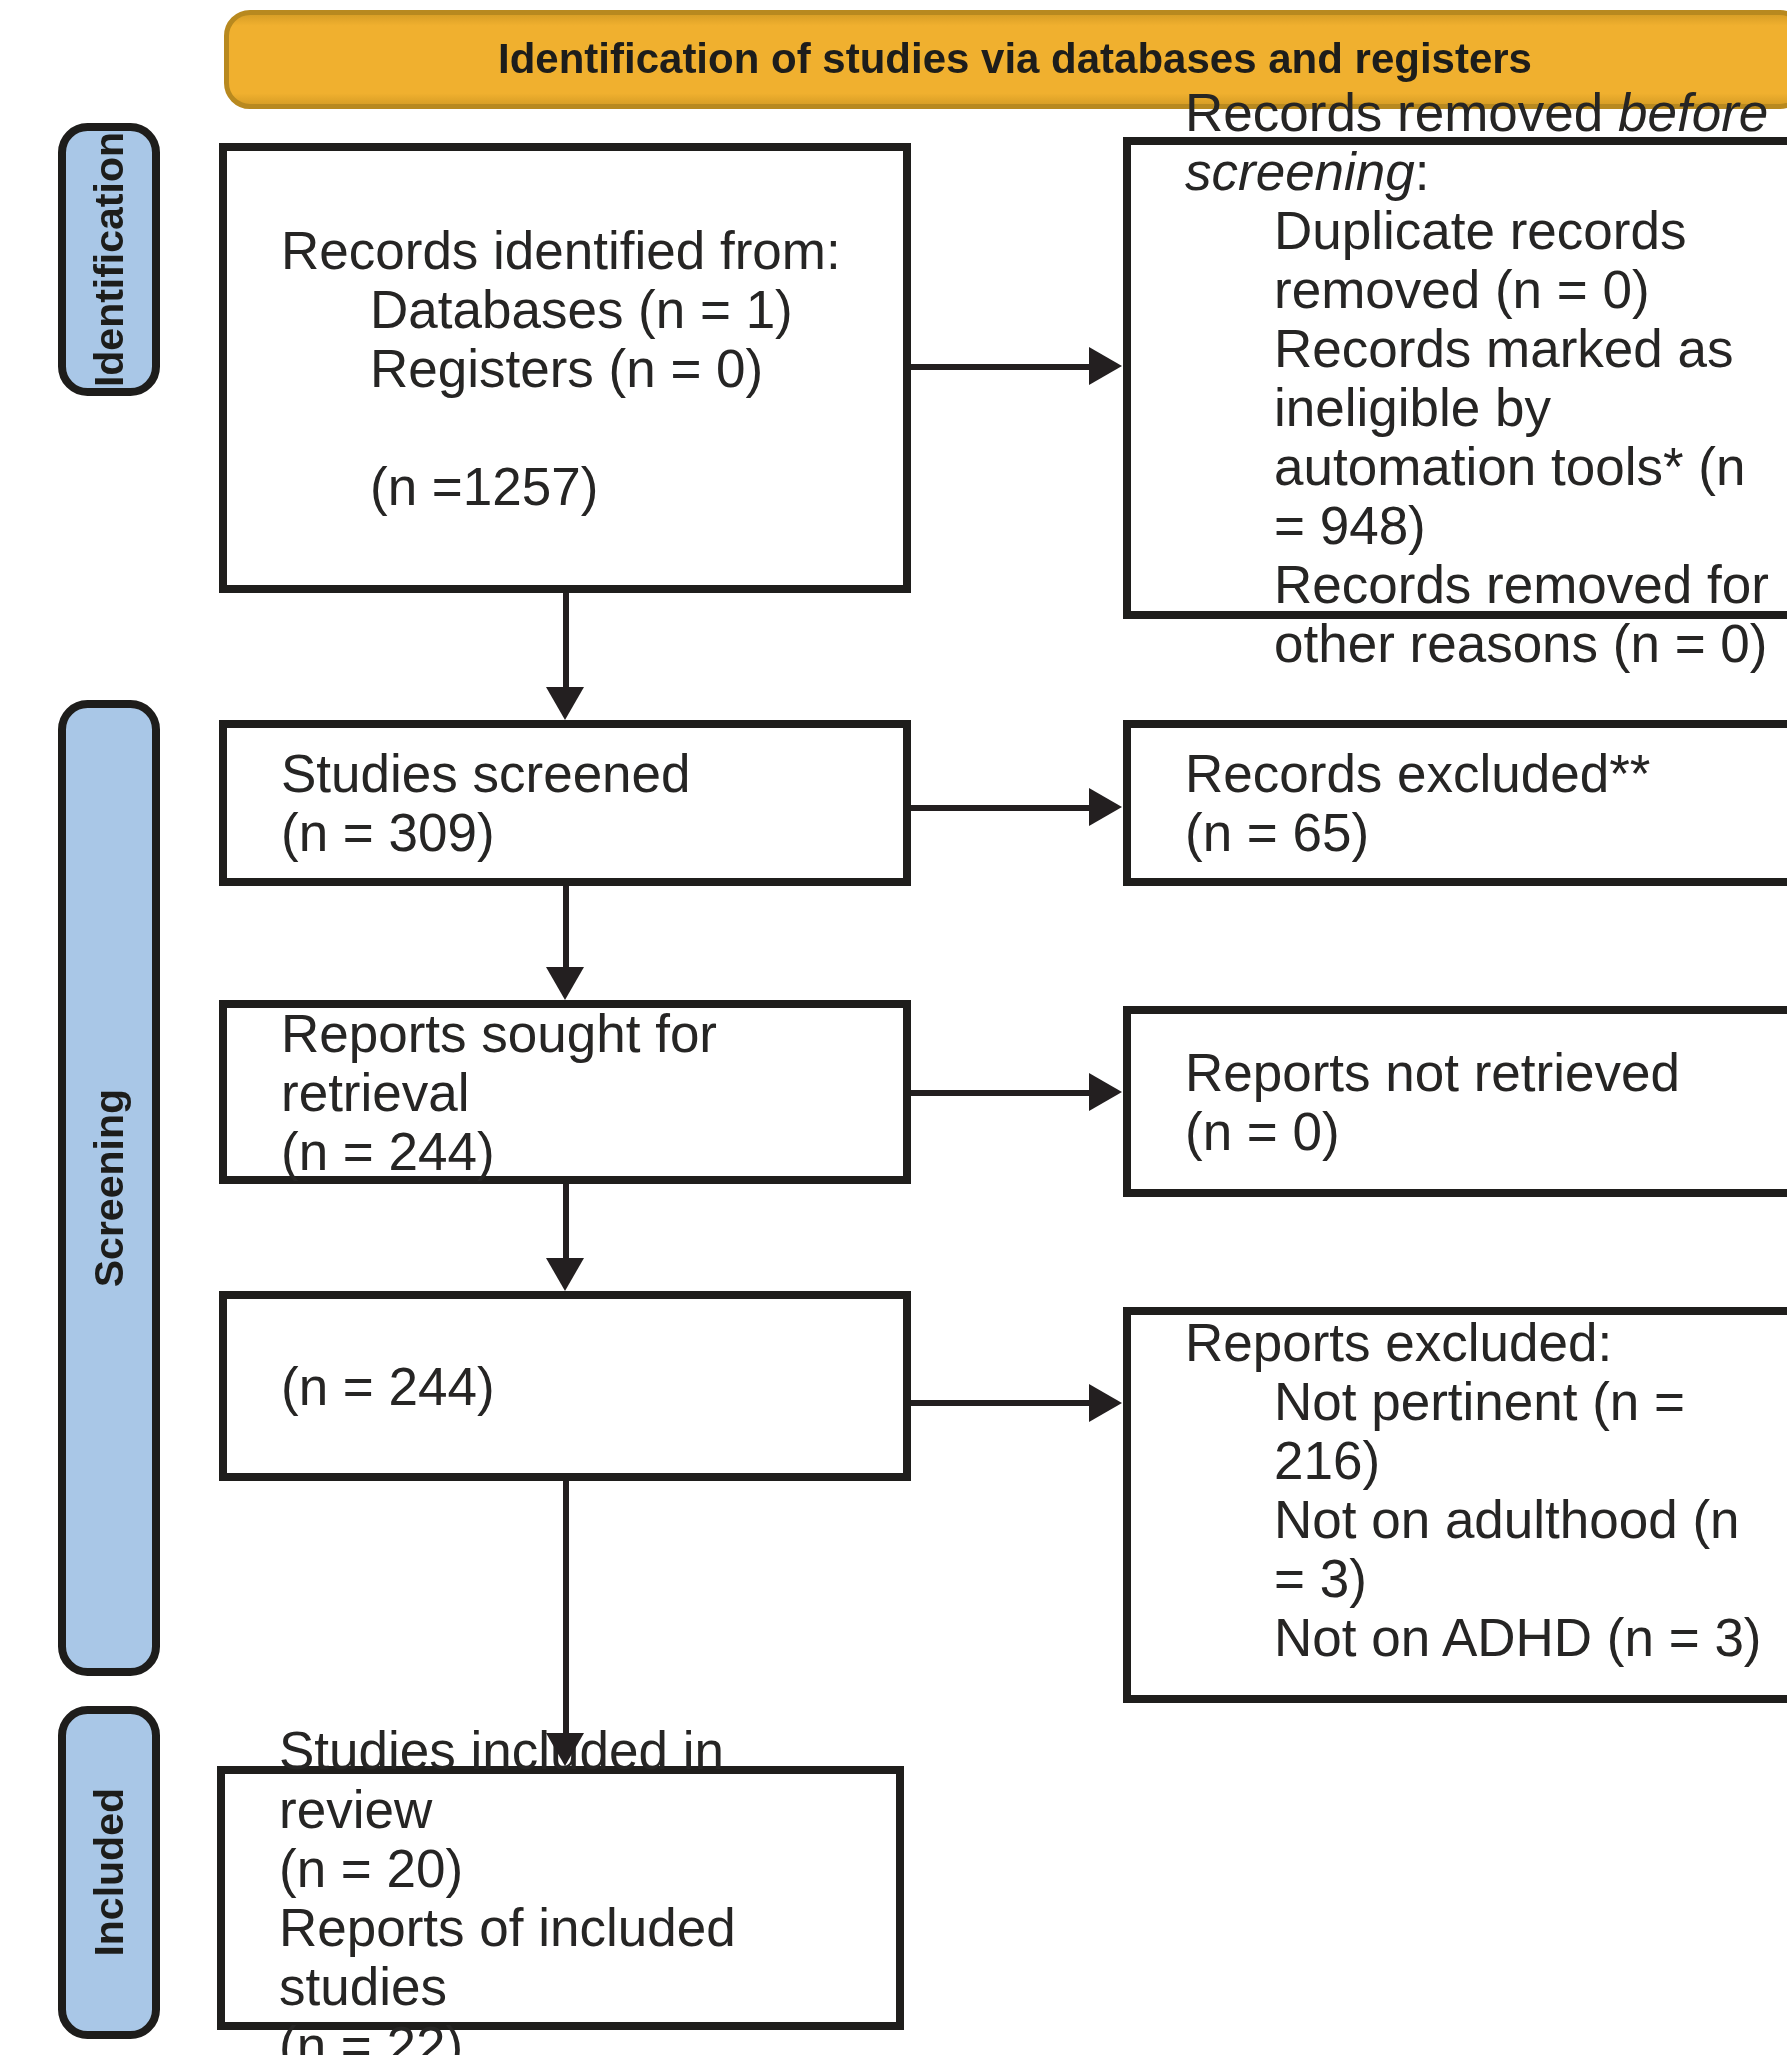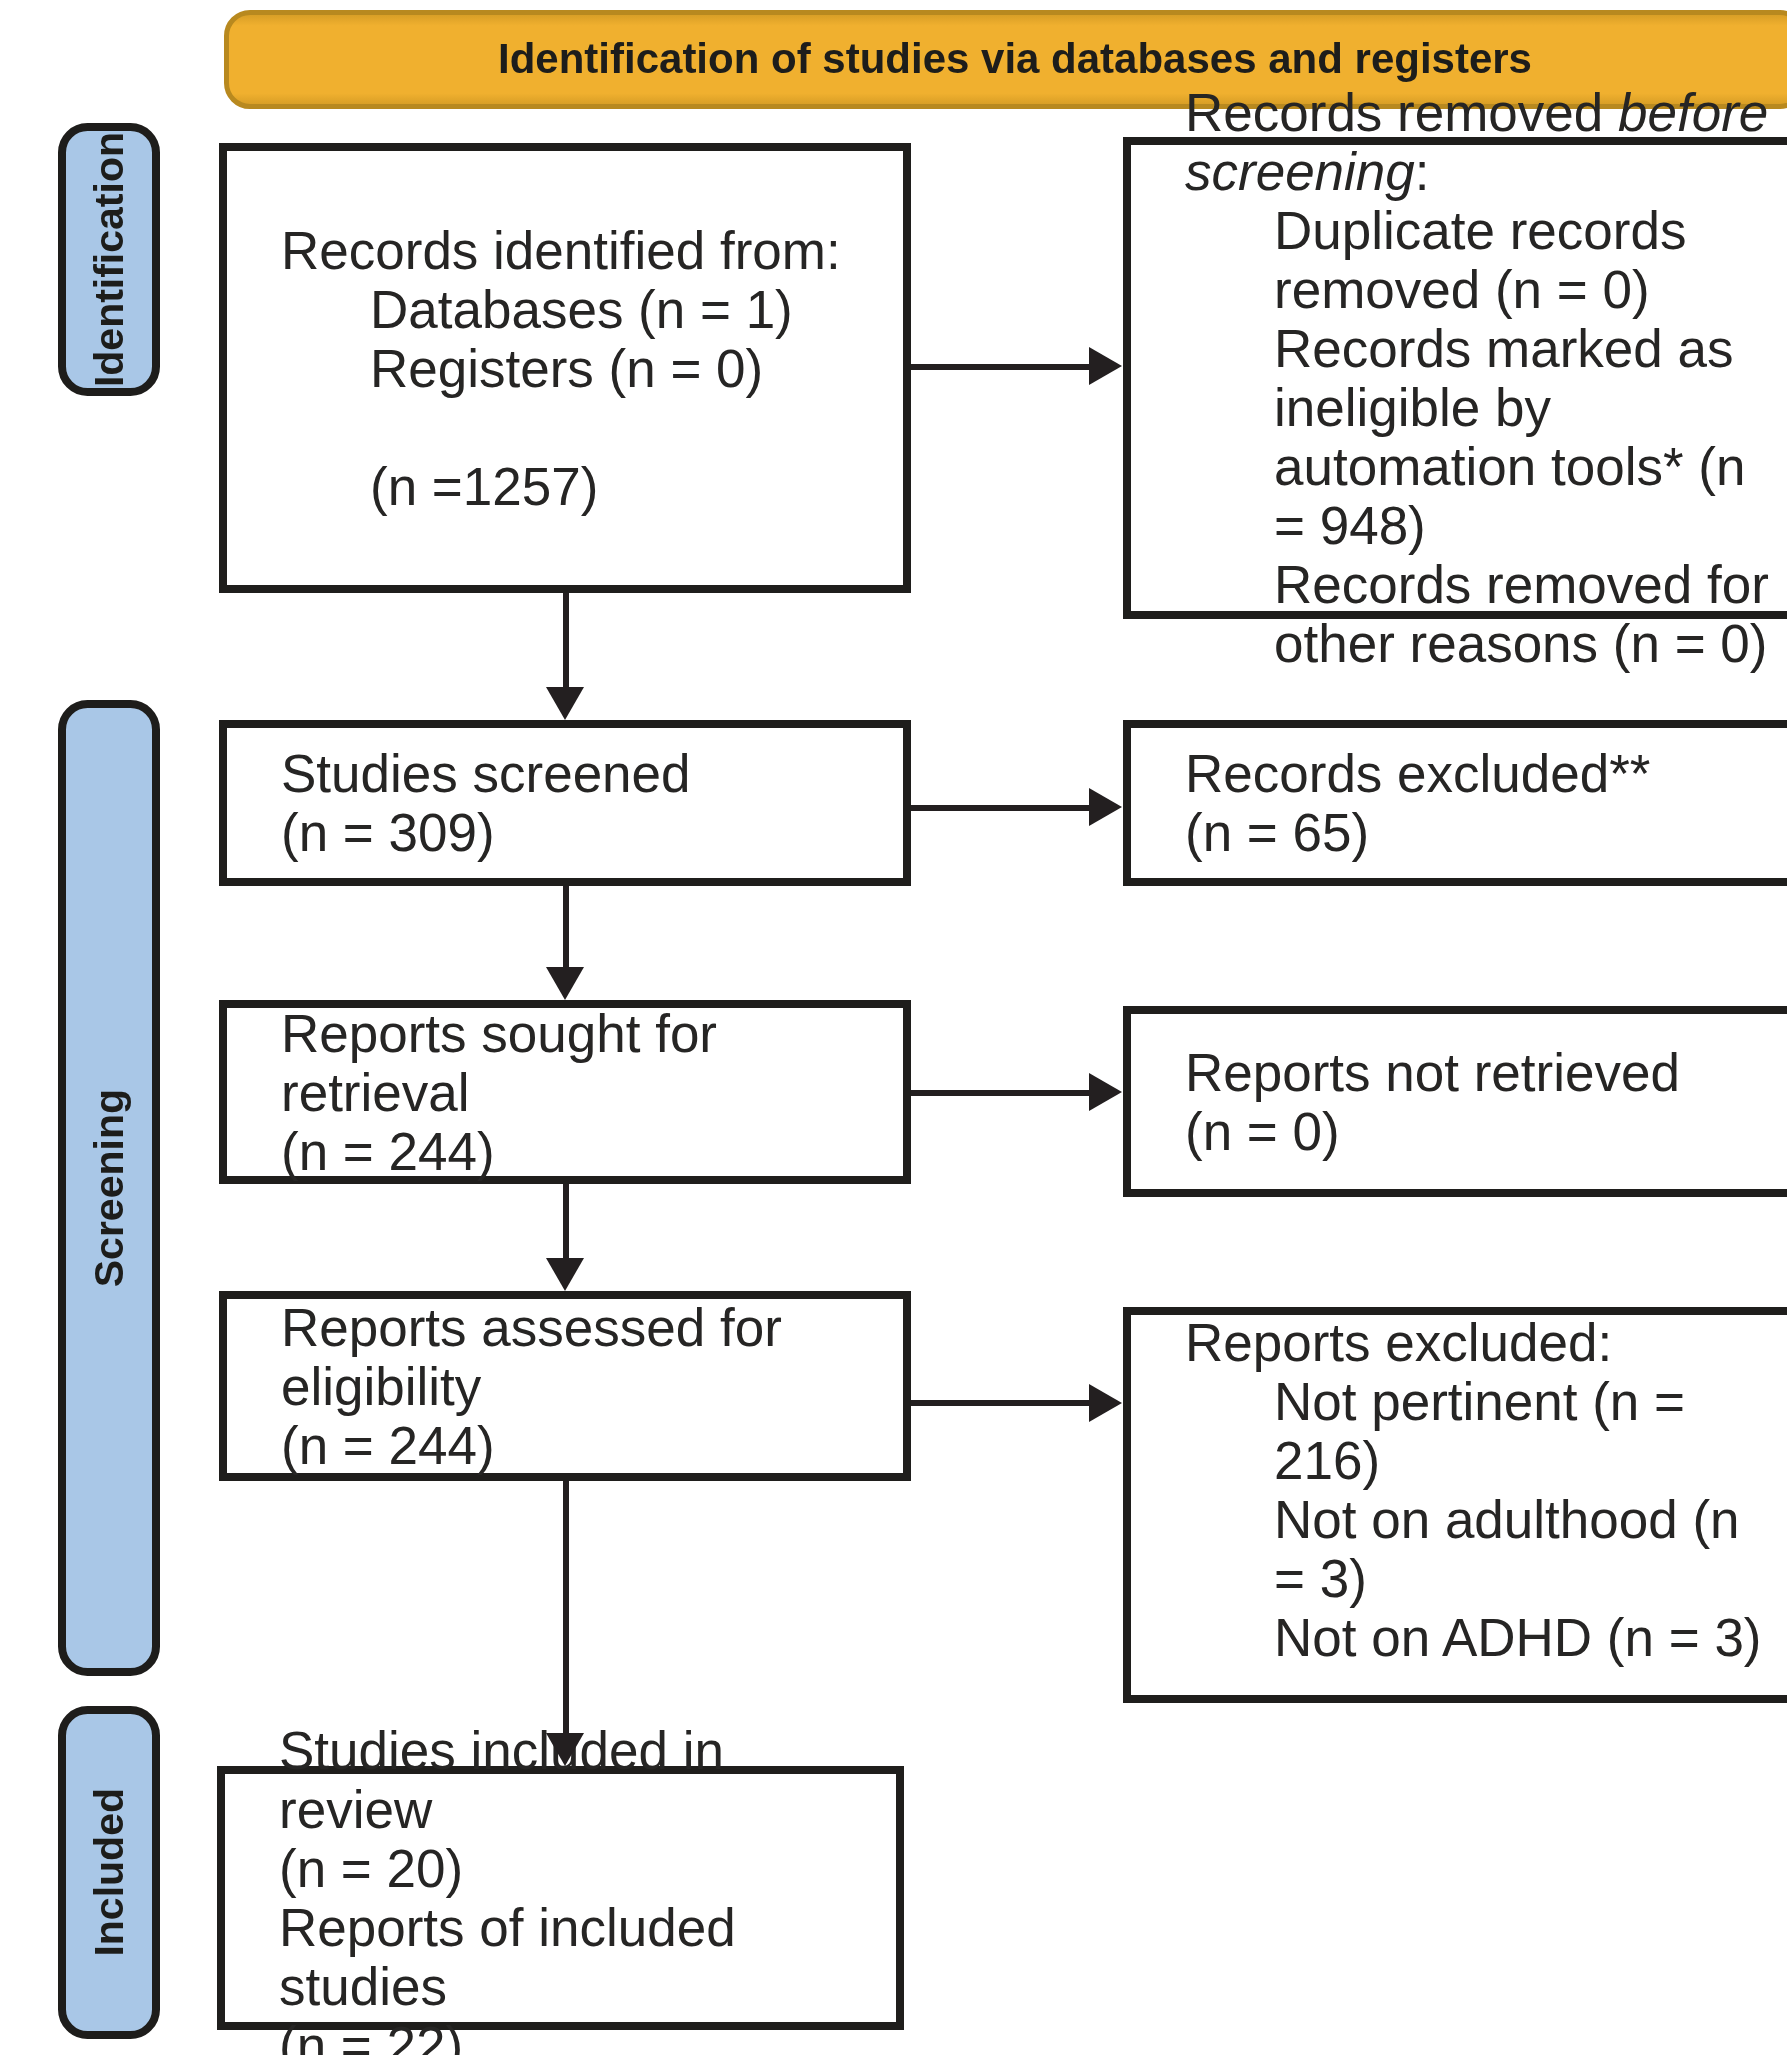--- a/index.html
+++ b/index.html
@@ -127,21 +127,20 @@
     <div class="line">Reports sought for retrieval</div>
     <div class="line">(n = 244)</div>
   </div>
 
   <div class="box b-not-retrieved">
     <div class="line">Reports not retrieved</div>
     <div class="line">(n = 0)</div>
   </div>
 
   <div class="box b-assessed">
-    <div class="line">Reports assessed for eligibility</div>
     <div class="line">(n = 244)</div>
   </div>
 
   <div class="box b-rep-excluded">
     <div class="line">Reports excluded:</div>
     <div class="line indent">Not pertinent (n = 216)</div>
     <div class="line indent">Not on adulthood (n = 3)</div>
     <div class="line indent">Not on ADHD (n = 3)</div>
   </div>
 

